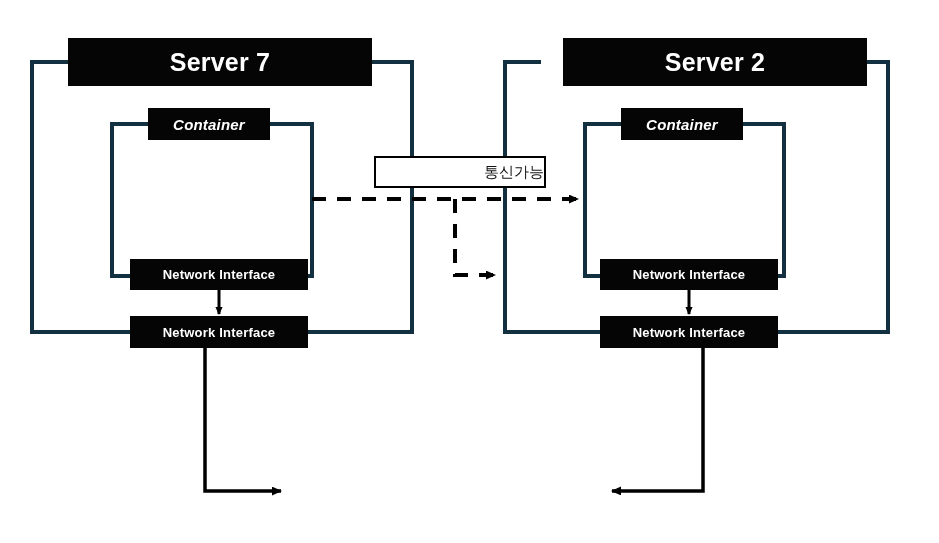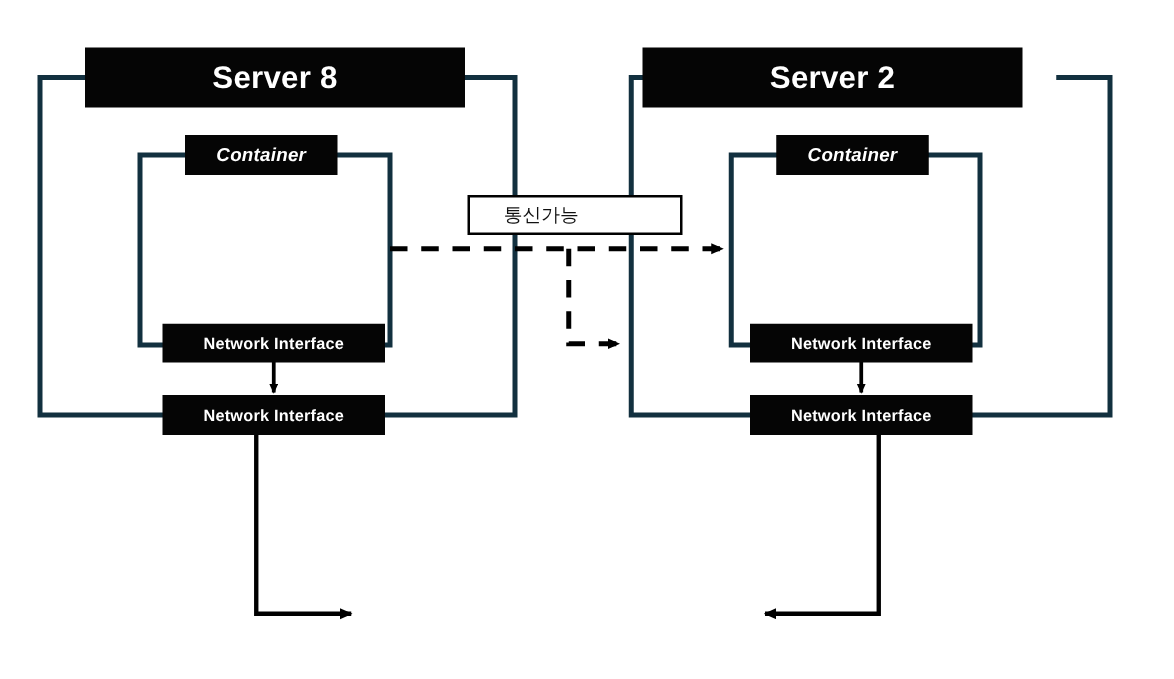--- a/index.html
+++ b/index.html
@@ -42,21 +42,21 @@
   }
   .nic-label {
     font-size: 13px;
   }
   .plain-box {
     position: absolute;
     background: #ffffff;
     color: #111111;
     display: flex;
     align-items: center;
-    justify-content: flex-start;
+    justify-content: flex-end;
     box-sizing: border-box;
     padding-left: 27px;
   }
   .comm-box {
     border: 2px solid #000000;
     font-size: 15px;
   }
   .router-box {
     border: 3px solid #163040;
     font-size: 25px;
@@ -105,36 +105,36 @@
     <line x1="689" y1="288" x2="689" y2="314" stroke="#000000" stroke-width="3" marker-end="url(#arrowNavy)"></line>
 
     <path d="M 205,348 L 205,491 L 281,491" fill="none" stroke="#000000" stroke-width="3.5" marker-end="url(#arrowBlack)"></path>
     <path d="M 703,348 L 703,491 L 612,491" fill="none" stroke="#000000" stroke-width="3.5" marker-end="url(#arrowBlack)"></path>
 
     <line x1="312" y1="199" x2="578" y2="199" stroke="#000000" stroke-width="4" stroke-dasharray="14 11" marker-end="url(#arrowDash)"></line>
     <path d="M 455,199 L 455,275 L 495,275" fill="none" stroke="#000000" stroke-width="4" stroke-dasharray="14 11" marker-end="url(#arrowDash)"></path>
   </svg>
 
   <div class="node-box server-title" style="left:68px; top:38px; width:304px; height:48px;">
-    <span>Server 8</span>
+    <span>Server 7</span>
   </div>
 
   <div class="node-box container-label" style="left:148px; top:108px; width:122px; height:32px;">
     <span>Container</span>
   </div>
 
   <div class="node-box nic-label" style="left:130px; top:259px; width:178px; height:31px;">
     <span>Network Interface</span>
   </div>
 
   <div class="node-box nic-label" style="left:130px; top:316px; width:178px; height:32px;">
     <span>Network Interface</span>
   </div>
 
-  <div class="node-box server-title" style="left:514px; top:38px; width:304px; height:48px;">
+  <div class="node-box server-title" style="left:563px; top:38px; width:304px; height:48px;">
     <span>Server 2</span>
   </div>
 
   <div class="node-box container-label" style="left:621px; top:108px; width:122px; height:32px;">
     <span>Container</span>
   </div>
 
   <div class="node-box nic-label" style="left:600px; top:259px; width:178px; height:31px;">
     <span>Network Interface</span>
   </div>

